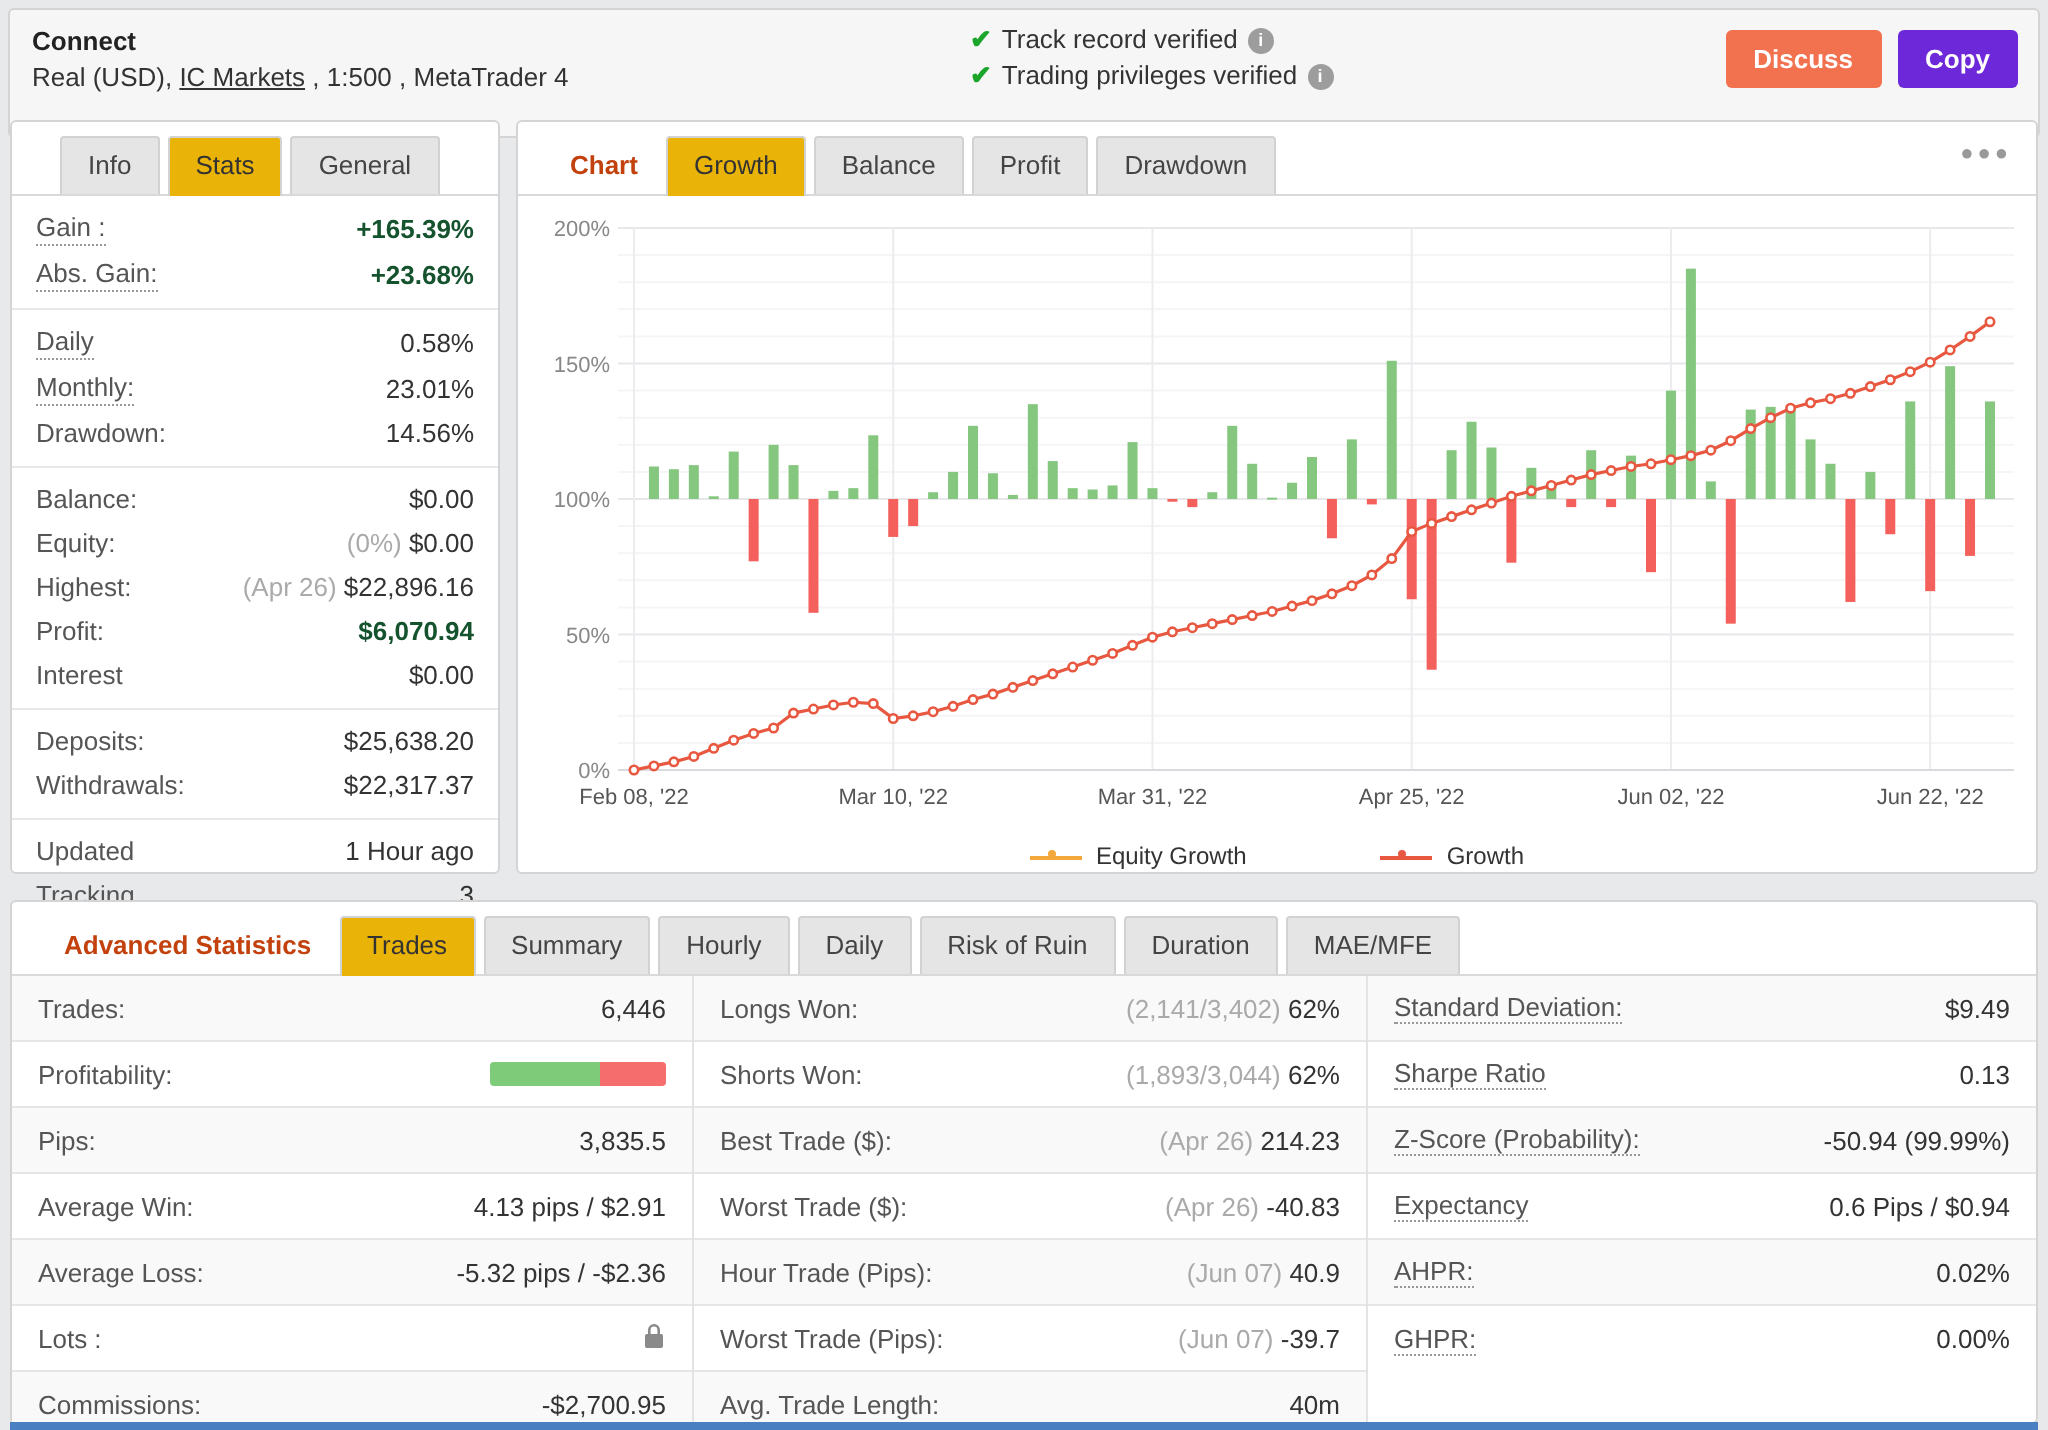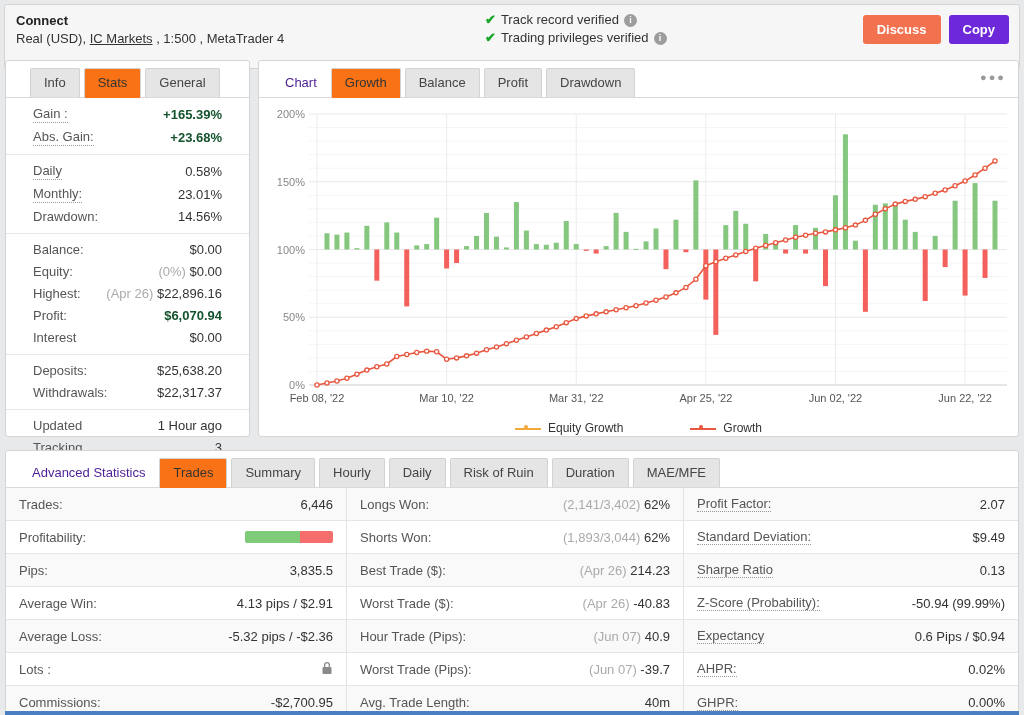--- a/index.html
+++ b/index.html
@@ -14,28 +14,28 @@
   #acct-sub a { color:#333; text-decoration:underline; cursor:pointer; }
   #verify-block { position:absolute; left:480px; top:6px; line-height:18px; }
   .vrow { display:flex; align-items:center; gap:5px; }
   .check { color:#1ba62b; font-weight:bold; font-size:13px; }
   .info-i { display:inline-block; width:13px; height:13px; border-radius:50%; background:#9d9d9d; color:#fff; font-size:9px; line-height:13px; text-align:center; font-weight:bold; cursor:pointer; }
   #hdr-buttons { position:absolute; right:10px; top:10px; display:flex; gap:8px; }
   .hbtn { border:none; border-radius:3px; color:#fff; font-size:13px; font-weight:bold; padding:7px 14px; cursor:pointer; font-family:inherit; }
 
   
   .tabrow { display:flex; align-items:flex-end; padding:7px 10px 0 24px; border-bottom:1px solid #d9d9d9; position:relative; background:#fff; border-radius:3px 3px 0 0; }
-  .seclabel { font-weight:normal; color:#4c1d95; padding:6px 14px 7px 2px; }
+  .seclabel { font-weight:bold; color:#c2410c; padding:6px 14px 7px 2px; }
   .tab { background:#e5e5e5; border:1px solid #d2d2d2; border-bottom:none; padding:6px 13px 7px 13px; margin-right:4px; color:#444; border-radius:2px 2px 0 0; cursor:pointer; position:relative; }
-  .tab.active { background:#f97316; color:#333; margin-bottom:-1px; padding-bottom:8px;text-align:right; }
+  .tab.active { background:#eab308; color:#333; margin-bottom:-1px; padding-bottom:8px;text-align:right; }
   .menu-dots { position:absolute; right:12px; top:10px; color:#999; font-size:11px; letter-spacing:2px; cursor:pointer; }
 
   
   #info-card { left:5px; top:60px; width:245px; height:377px; }
-  .sgroup { border-bottom:1px solid #e7e7e7; padding:5px 15px; }
+  .sgroup { border-bottom:1px solid #e7e7e7; padding:5px 0; }
   .sgroup:last-child { border-bottom:none; }
   .srow { display:flex; justify-content:space-between; align-items:center; padding:3px 12px; line-height:16px; }
   .slabel { color:#555; }
   .dotted { border-bottom:1px dotted #999; cursor:help; }
   .sval { color:#333; text-align:right; }
   .green { color:#14532d; }
   .bold { font-weight:bold; }
   .muted { color:#aaa; }
 
   
@@ -443,24 +443,20 @@
           <span class="tlabel">Worst Trade (Pips):</span>
           <span class="tval"><span class="muted">(Jun 07) </span><span>-39.7</span></span>
         </div>
         <div class="trow">
           <span class="tlabel">Avg. Trade Length:</span>
           <span class="tval">40m</span>
         </div>
       </div>
       <div class="stat-col">
         <div class="trow">
-          <span class="tlabel dotted">Profit Factor:</span>
-          <span class="tval">2.07</span>
-        </div>
-        <div class="trow">
           <span class="tlabel dotted">Standard Deviation:</span>
           <span class="tval">$9.49</span>
         </div>
         <div class="trow">
           <span class="tlabel dotted">Sharpe Ratio</span>
           <span class="tval">0.13</span>
         </div>
         <div class="trow">
           <span class="tlabel dotted">Z-Score (Probability):</span>
           <span class="tval">-50.94 (99.99%)</span>

